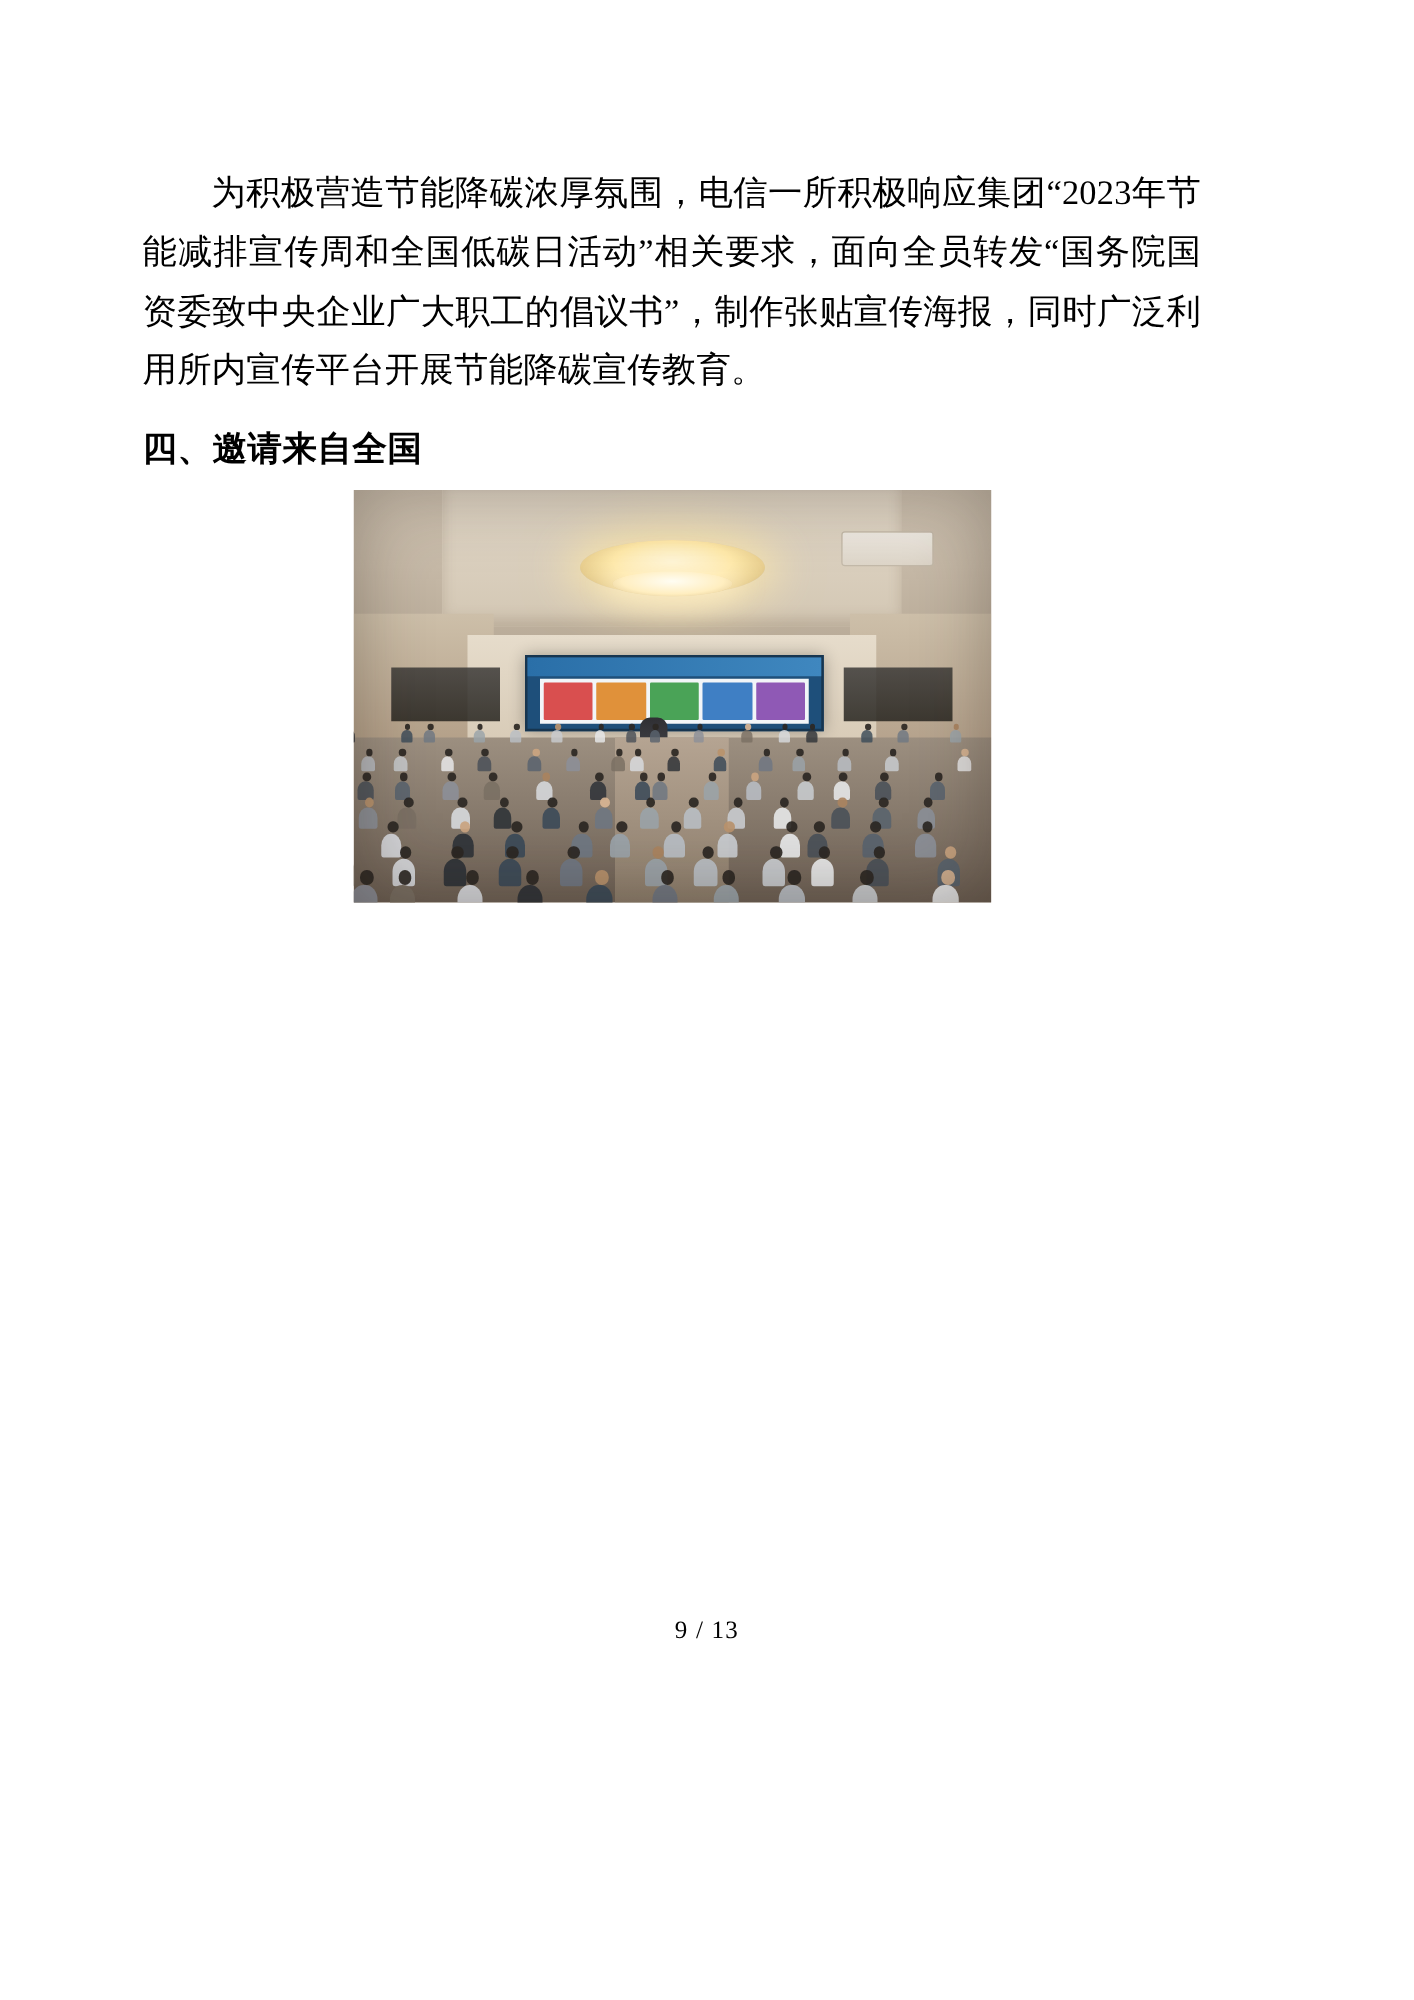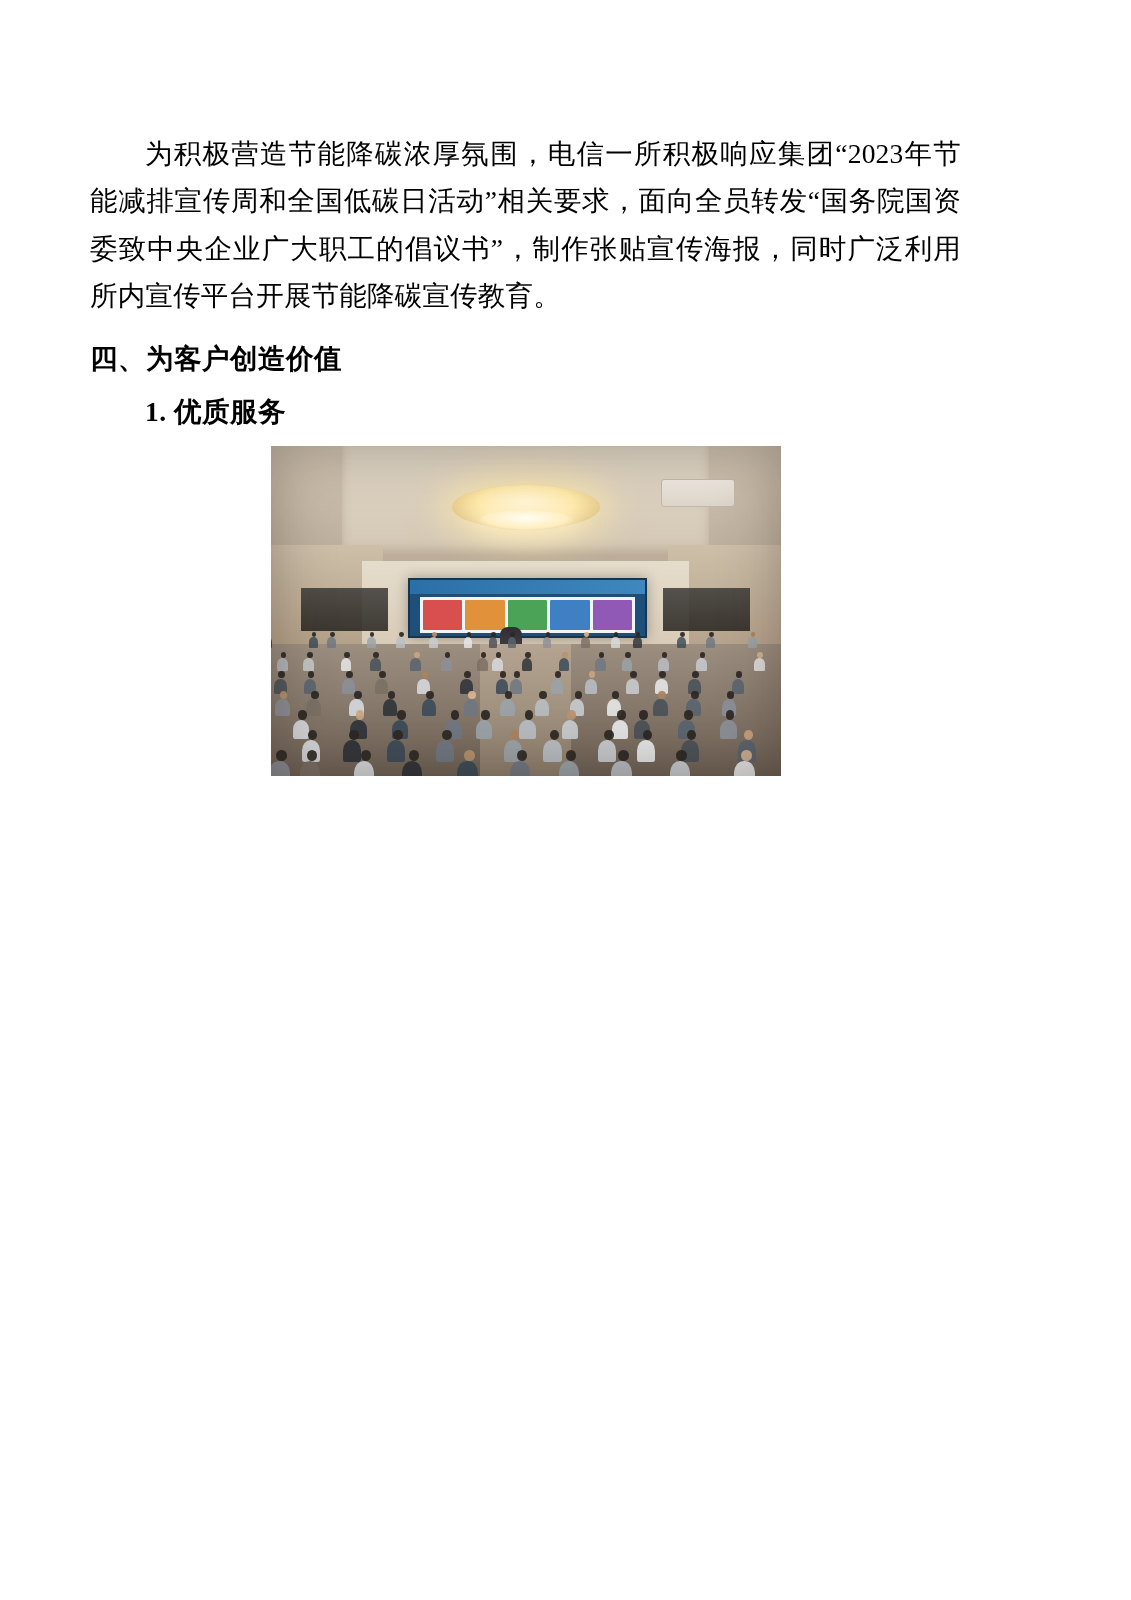--- a/index.html
+++ b/index.html
@@ -15,21 +15,21 @@
     color: #000000;
     overflow: hidden;
   }
   .page {
     position: absolute;
     top: 0; left: 0;
     width: 1131px;
     height: 1504px;
     background: #fff;
     box-sizing: border-box;
-    padding: 130px 170px 0 90px;
+    padding: 130px 170px 0 114px;
   }
   .para {
     font-size: 27.5px;
     line-height: 1.72;
     text-align: justify;
     text-justify: inter-ideograph;
     letter-spacing: 0.2px;
     margin: 0 0 4px 0;
   }
   .para.indent {
@@ -183,23 +183,22 @@
     letter-spacing: 1px;
   }
 </style>
 </head>
 <body>
 
 <div class="page">
 
   <p class="para indent">为积极营造节能降碳浓厚氛围，电信一所积极响应集团“2023年节能减排宣传周和全国低碳日活动”相关要求，面向全员转发“国务院国资委致中央企业广大职工的倡议书”，制作张贴宣传海报，同时广泛利用所内宣传平台开展节能降碳宣传教育。</p>
 
-  <h2 class="heading-section">四、为客户创造价值</h2>
-
-  <h3 class="heading-sub">1. 优质服务</h3>
+  <h2 class="heading-section">四、邀请来自全国</h2>
+
 
   <div class="figure-block">
     <div class="photo">
       <div class="ph-ceiling"></div>
       <div class="ph-ceiling-inner"></div>
       <div class="ph-ac"></div>
       <div class="ph-chandelier"></div>
       <div class="ph-chandelier2"></div>
       <div class="ph-wall-l"></div>
       <div class="ph-wall-r"></div>
@@ -397,13 +396,14 @@
           <span style="left: 78.2841%; top: 90.35%; width: 20.32px; height: 24.13px; background: rgb(201, 204, 208); opacity: 0.97;"></span>
           <span style="left: 78.7311%; margin-left: 4.4704px; top: 82.73%; width: 10.5664px; height: 11.3792px; border-radius: 50%; background: rgb(43, 39, 35); opacity: 0.92;"></span>
           <span style="left: 90.9462%; top: 90.35%; width: 20.32px; height: 24.13px; background: rgb(232, 233, 234); opacity: 0.97;"></span>
           <span style="left: 91.3933%; margin-left: 4.4704px; top: 82.73%; width: 10.5664px; height: 11.3792px; border-radius: 50%; background: rgb(216, 180, 146); opacity: 0.92;"></span>
         </div>
       <div class="ph-vignette"></div>
     </div>
   </div>
 
 
+  <div class="page-number">9 / 13</div>
 </div>
 
 </body></html>

